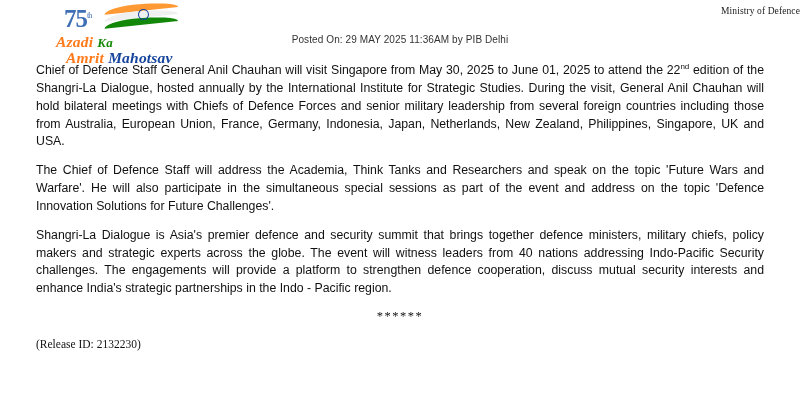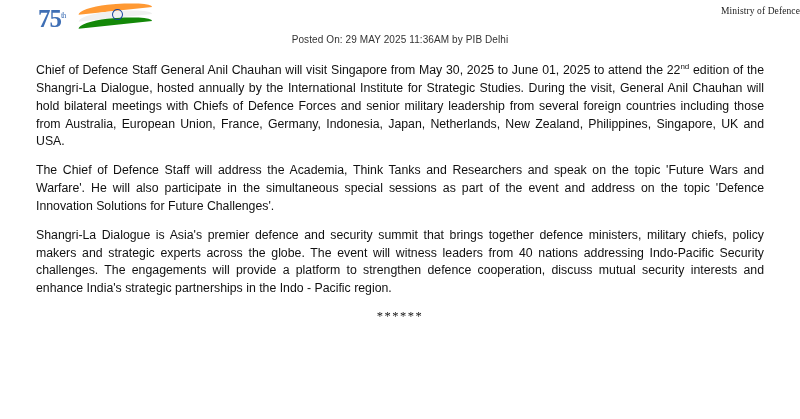--- a/index.html
+++ b/index.html
@@ -30,21 +30,21 @@
     font-family: Liberation Serif, serif;
     font-size: 9.5px;
     color: #222;
     padding-top: 6px;
     letter-spacing: 0.1px;
   }
 
   
   .logo-block {
     position: absolute;
-    left: 30px;
+    left: 56px;
     top: 4px;
     width: 170px;
     height: 66px;
     text-decoration: underline;
   }
   .logo-75 {
     position: absolute;
     left: 8px;
     top: 2px;
     font-family: "Liberation Serif", serif;
@@ -191,28 +191,39 @@
   <div class="logo-block">
     <div class="logo-75">
       <span>75</span><sup>th</sup>
     </div>
     <div class="flag-ribbon">
       <div class="band saffron"></div>
       <div class="band white"></div>
       <div class="band green"></div>
       <div class="chakra"></div>
     </div>
+    <div class="azadi-text">
+      <div class="azadi-1">
+        <span>Azadi</span>
+        <span class="ka">Ka</span>
+      </div>
+      <div class="azadi-2">
+        <span>Amrit</span>
+        <span class="mahotsav">Mahotsav</span>
+      </div>
+    </div>
   </div>
 
 
   <div class="posted">Posted On: 29 MAY 2025 11:36AM by PIB Delhi</div>
 
   <div class="body-wrap">
     <p><span>Chief of Defence Staff General Anil Chauhan will visit Singapore from May 30, 2025 to June 01, 2025 to attend the 22</span><sup>nd</sup><span> edition of the Shangri-La Dialogue, hosted annually by the International Institute for Strategic Studies. During the visit, General Anil Chauhan will hold bilateral meetings with Chiefs of Defence Forces and senior military leadership from several foreign countries including those from Australia, European Union, France, Germany, Indonesia, Japan, Netherlands, New Zealand, Philippines, Singapore, UK and USA.</span></p>
     <p>The Chief of Defence Staff will address the Academia, Think Tanks and Researchers and speak on the topic 'Future Wars and Warfare'. He will also participate in the simultaneous special sessions as part of the event and address on the topic 'Defence Innovation Solutions for Future Challenges'.</p>
     <p>Shangri-La Dialogue is Asia's premier defence and security summit that brings together defence ministers, military chiefs, policy makers and strategic experts across the globe. The event will witness leaders from 40 nations addressing Indo-Pacific Security challenges. The engagements will provide a platform to strengthen defence cooperation, discuss mutual security interests and enhance India's strategic partnerships in the Indo - Pacific region.</p>
 
     <div class="stars">******</div>
 
 
+    <div class="release-id">(Release ID: 2132230)</div>
   </div>
 
 </div>
 
 </body></html>

